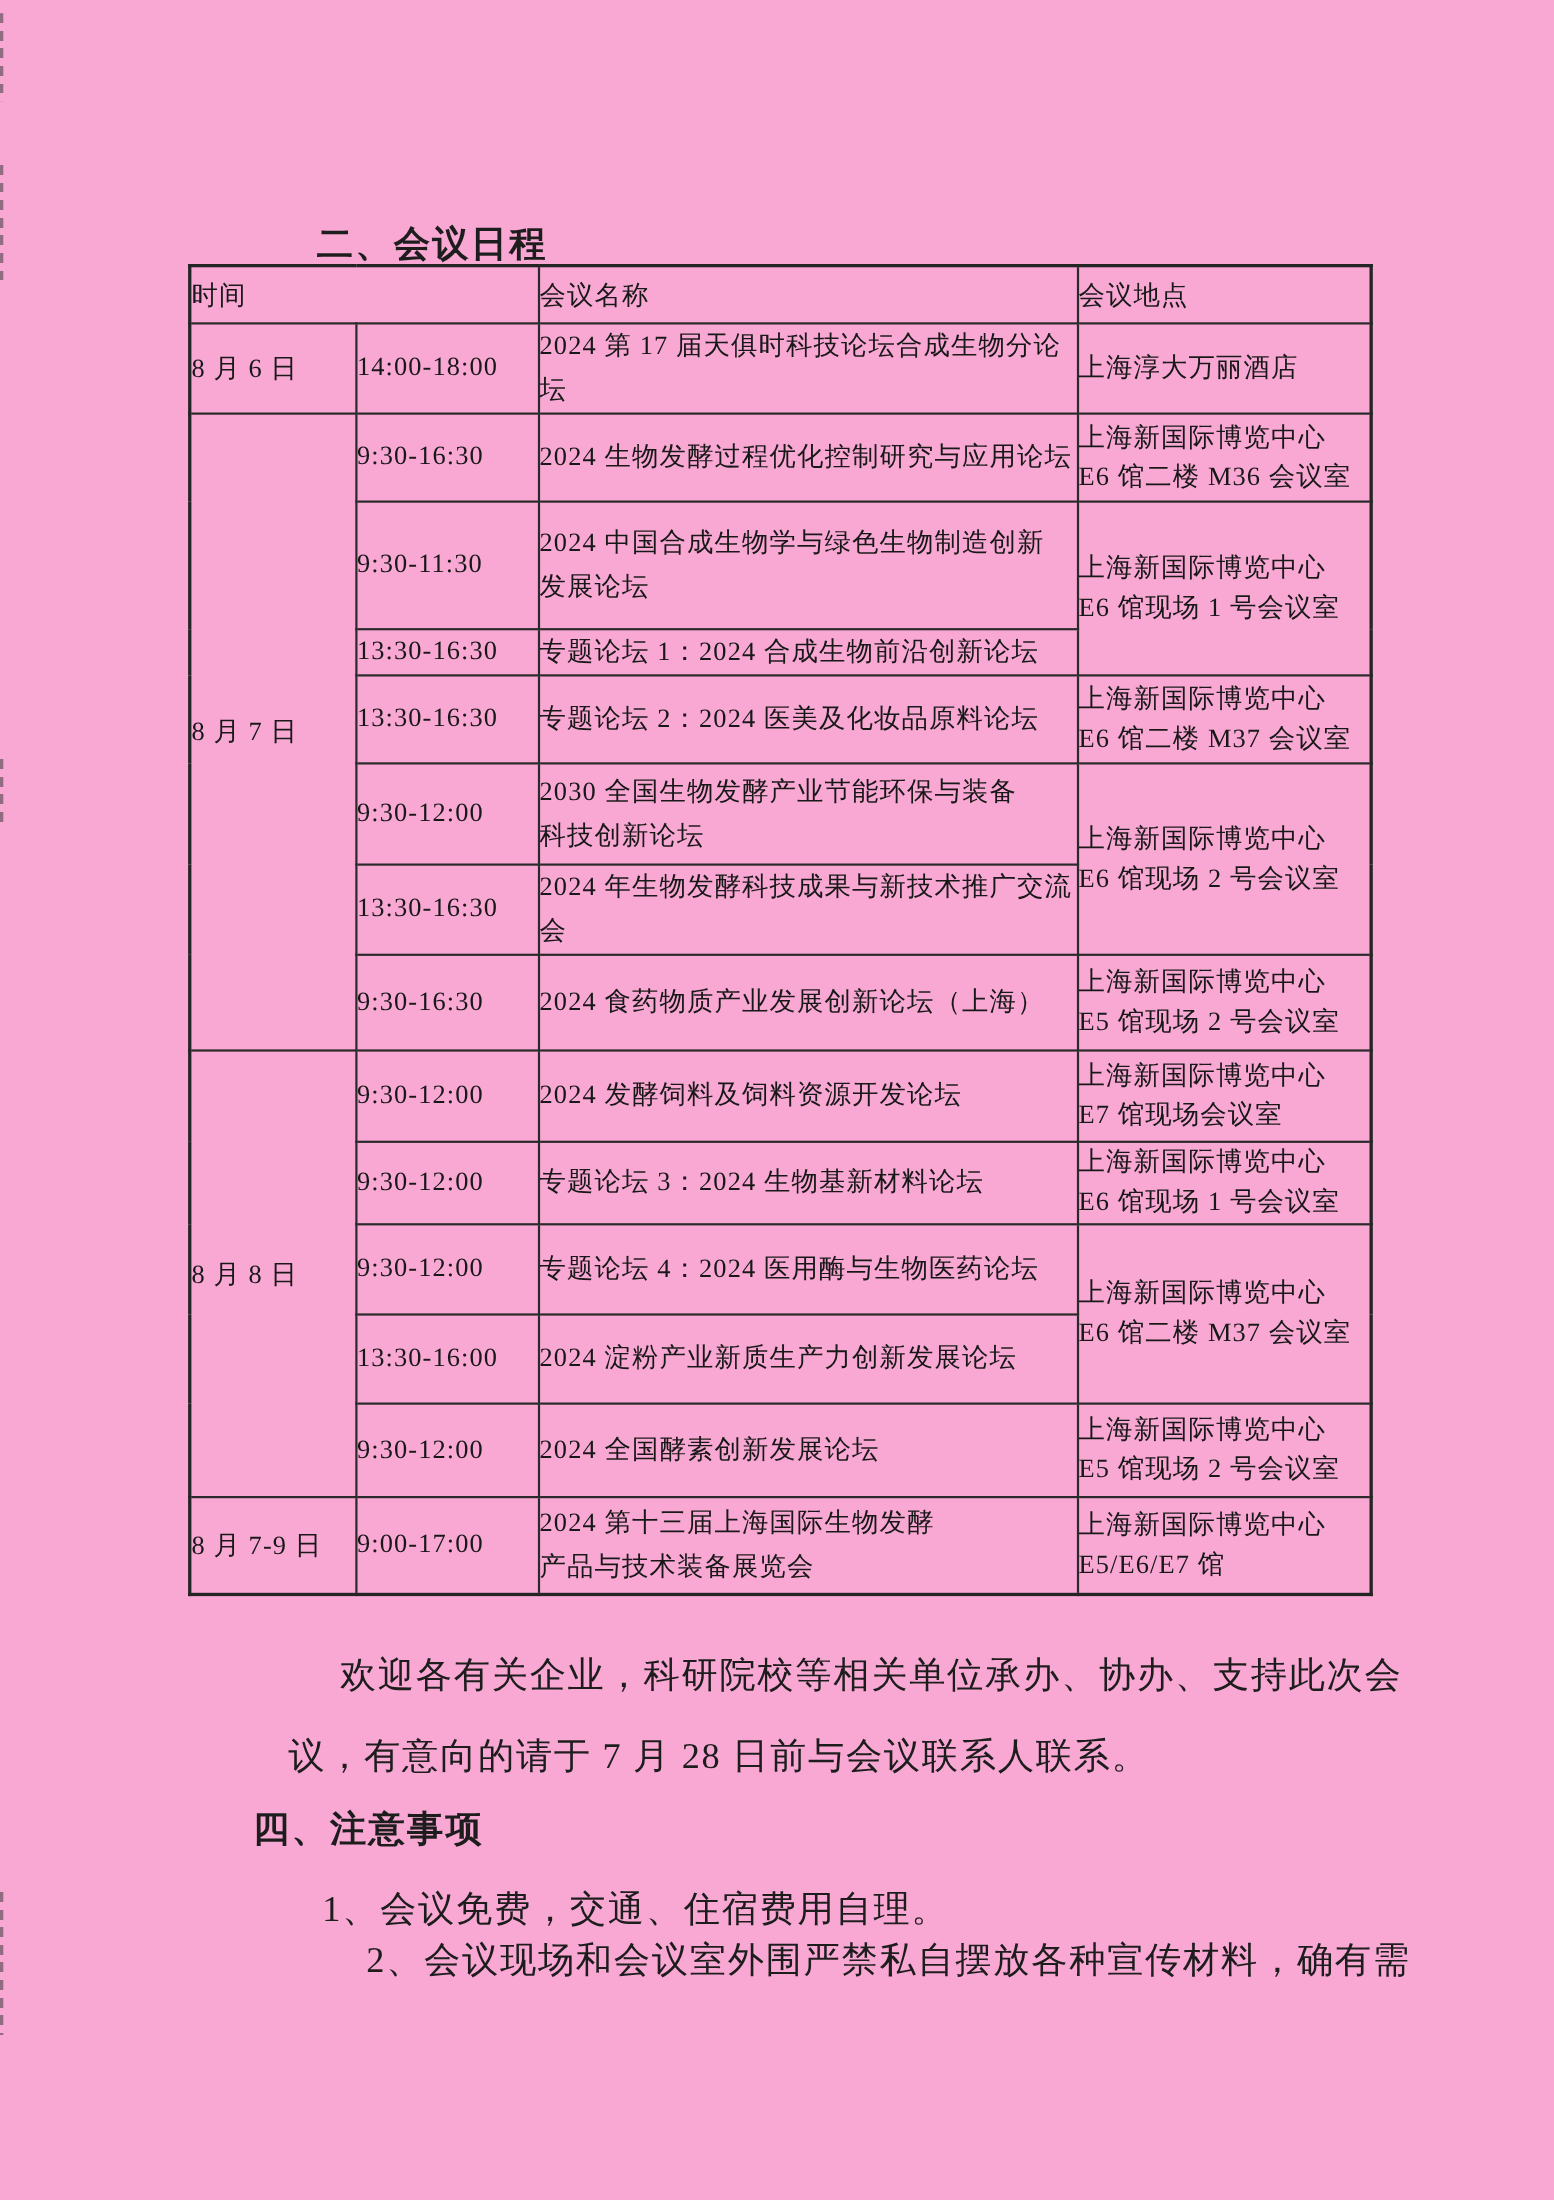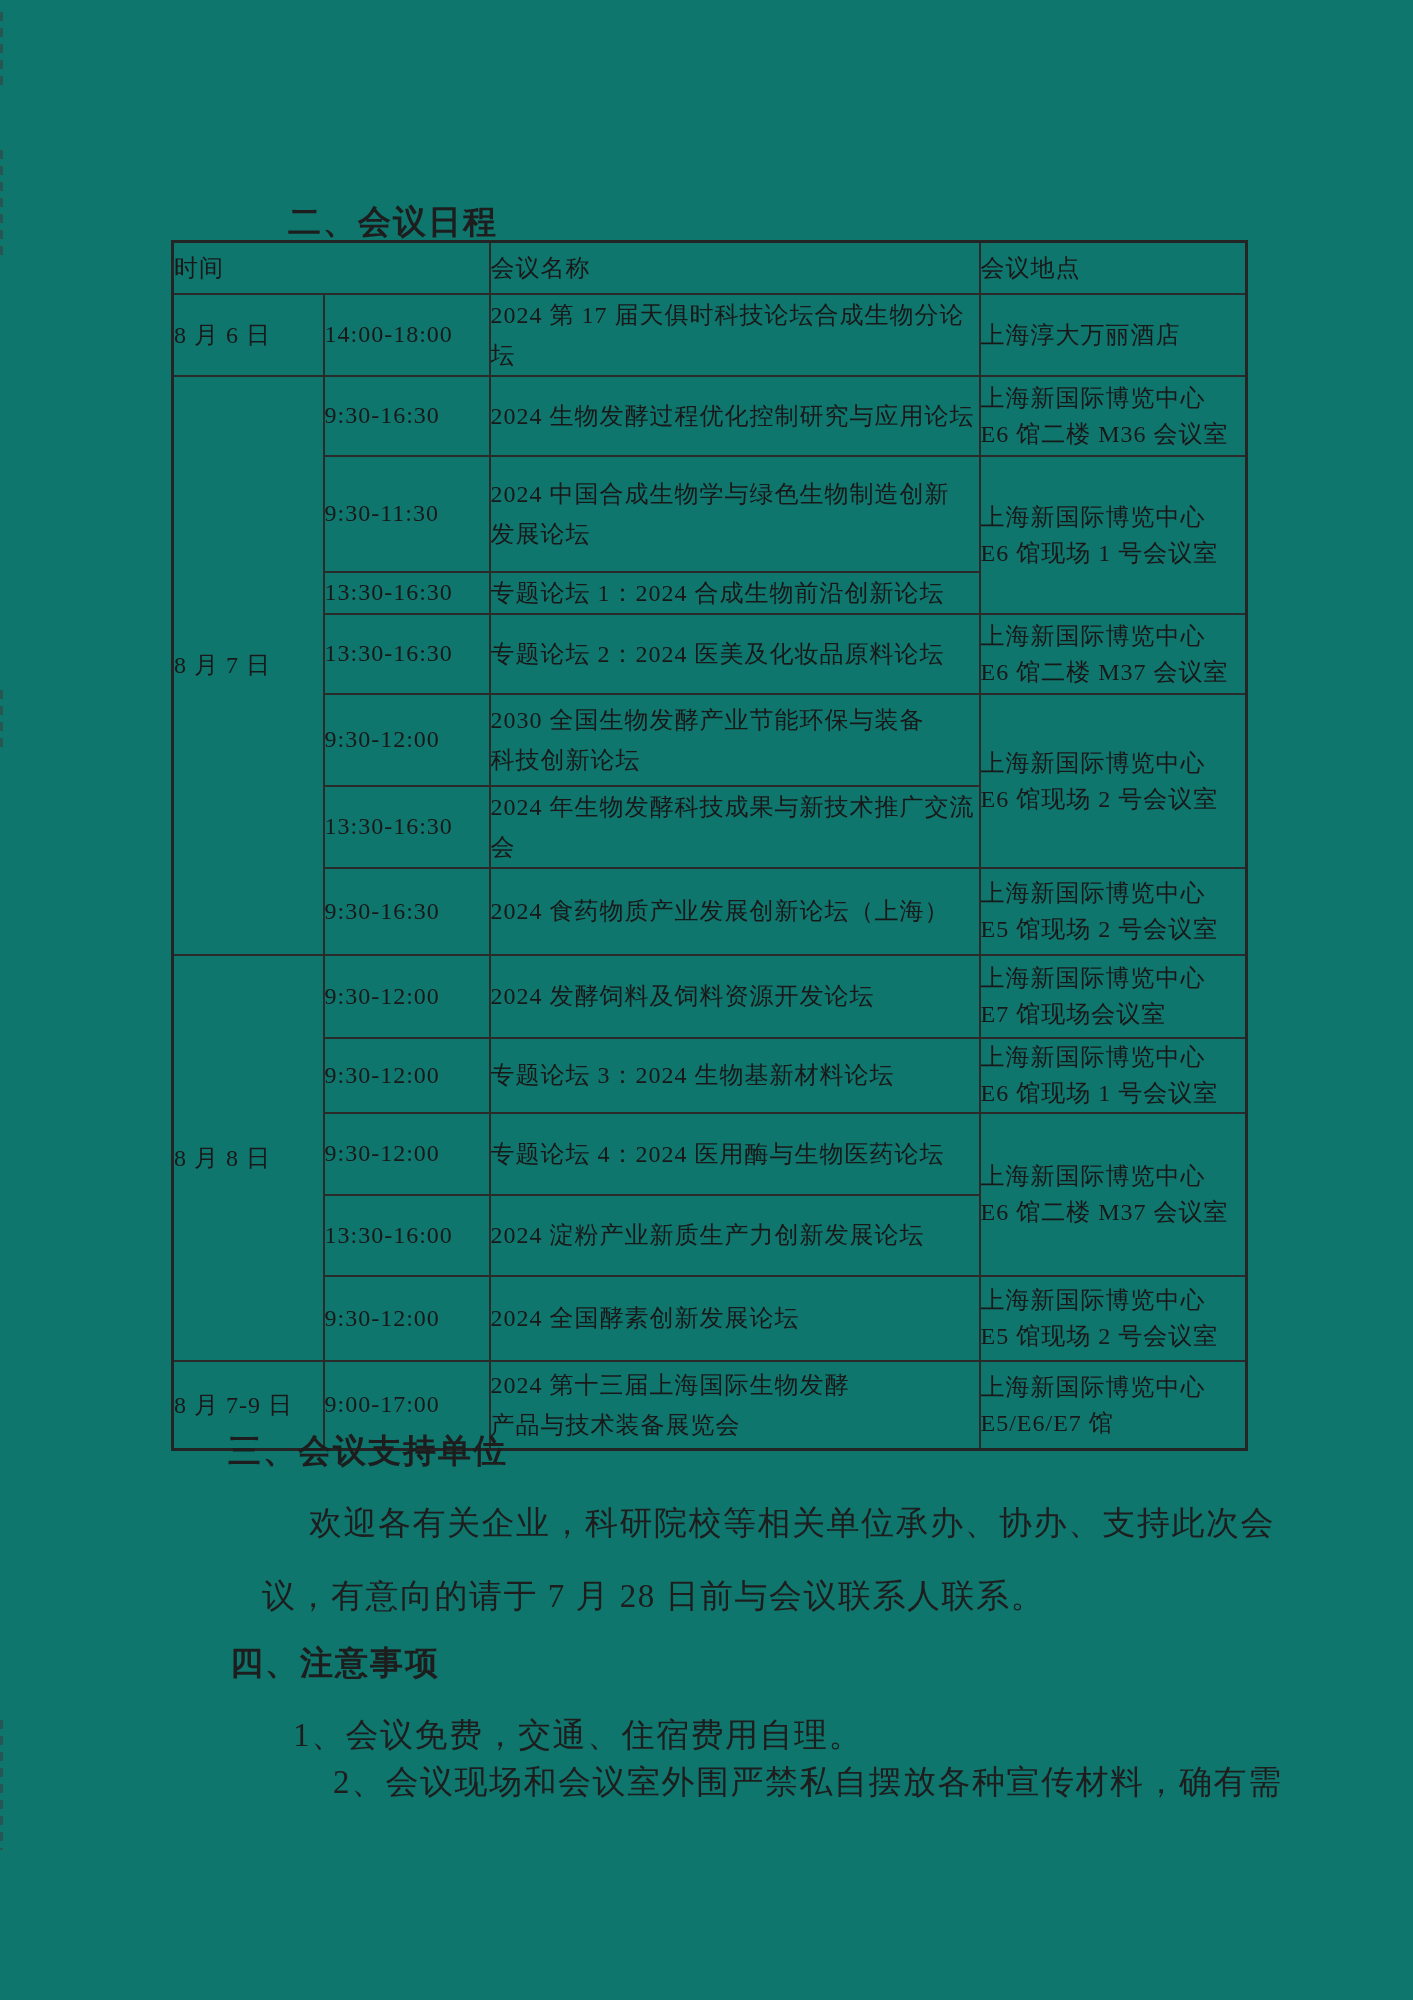--- a/index.html
+++ b/index.html
@@ -1,20 +1,20 @@
 <!DOCTYPE html>
 <html><head>
 <meta charset="utf-8">
 <style>
   html,body{margin:0;padding:0;background:#d9d9d9;}
   .page{
     position:relative;
     width:1413px;height:2000px;
     margin:0 auto;
-    background:#0f766e;
+    background:#f9a8d4;
     overflow:hidden;
     font-family:"Liberation Serif","DejaVu Serif",serif;
     color:#1d1d1d;
   }
   
   .edge-mark{
     position:absolute;left:0;width:3px;opacity:.55;
     background:repeating-linear-gradient(to bottom,#3c3c3c 0 9px,transparent 9px 16px);
   }
   .heading{
@@ -210,21 +210,20 @@
           <div class="nm">产品与技术装备展览会</div>
         </td>
         <td>
           <div class="lc">上海新国际博览中心</div>
           <div class="lc">E5/E6/E7 馆</div>
         </td>
       </tr>
     </tbody>
   </table>
 
-  <div class="heading" style="left:228px;top:1429px;">三、会议支持单位</div>
 
   <div class="bodyline" style="left:309px;top:1501px;">欢迎各有关企业，科研院校等相关单位承办、协办、支持此次会</div>
 
   <div class="bodyline" style="left:230px;top:1574px;margin-left:32px;">议，有意向的请于 7 月 28 日前与会议联系人联系。</div>
 
   <div class="heading" style="left:230px;top:1641px;">四、注意事项</div>
 
   <div class="bodyline" style="left:293px;top:1713px;">1、会议免费，交通、住宿费用自理。</div>
 
   <div class="bodyline" style="left:293px;top:1760px;margin-left:40px;">2、会议现场和会议室外围严禁私自摆放各种宣传材料，确有需</div>

